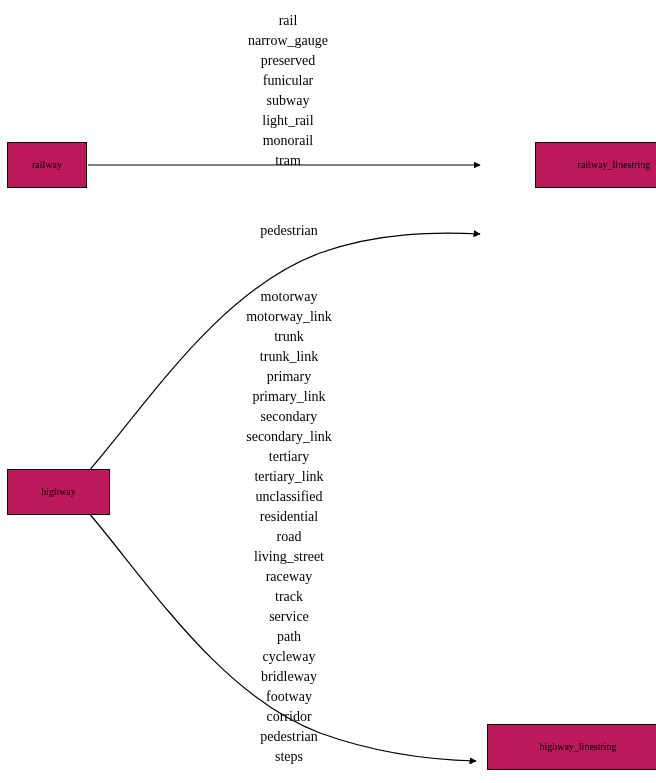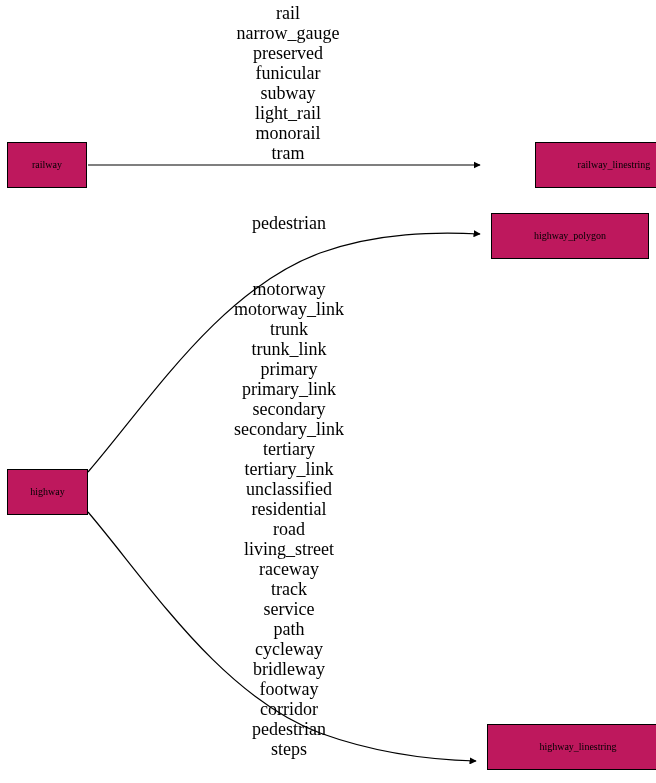--- a/index.html
+++ b/index.html
@@ -30,24 +30,25 @@
     display: flex;
     align-items: center;
     justify-content: center;
     font-size: 10px;
     line-height: 1;
     white-space: nowrap;
   }
   .edge-label {
     position: absolute;
     text-align: center;
-    font-size: 18px;
+    font-size: 14px;
     line-height: 20px;
     white-space: pre;
     color: #000000;
+    margin-top: 8px;
   }
   svg.edges {
     position: absolute;
     left: 0;
     top: 0;
     width: 656px;
     height: 783px;
     pointer-events: none;
   }
 </style>
@@ -71,25 +72,22 @@
   </svg>
 
   <div class="node-box" style="left:7px; top:142px; width:80px; height:46px;">
     <span>railway</span>
   </div>
 
   <div class="node-box" style="left:491px; top:142px; width:158px; height:46px;margin-left:44px;">
     <span>railway_linestring</span>
   </div>
 
-  <div class="node-box" style="left:491px; top:213px; width:158px; height:46px;">
-    <span>highway_polygon</span>
-  </div>
 
-  <div class="node-box" style="left:7px; top:469px; width:81px; height:46px;">
+  <div class="node-box" style="left:7px; top:469px; width:103px; height:46px;">
     <span>highway</span>
   </div>
 
   <div class="node-box" style="left:487px; top:724px; width:182px; height:46px;">
     <span>highway_linestring</span>
   </div>
 
   <div class="edge-label" style="left:228px; top:3px; width:120px;">rail
 narrow_gauge
 preserved

